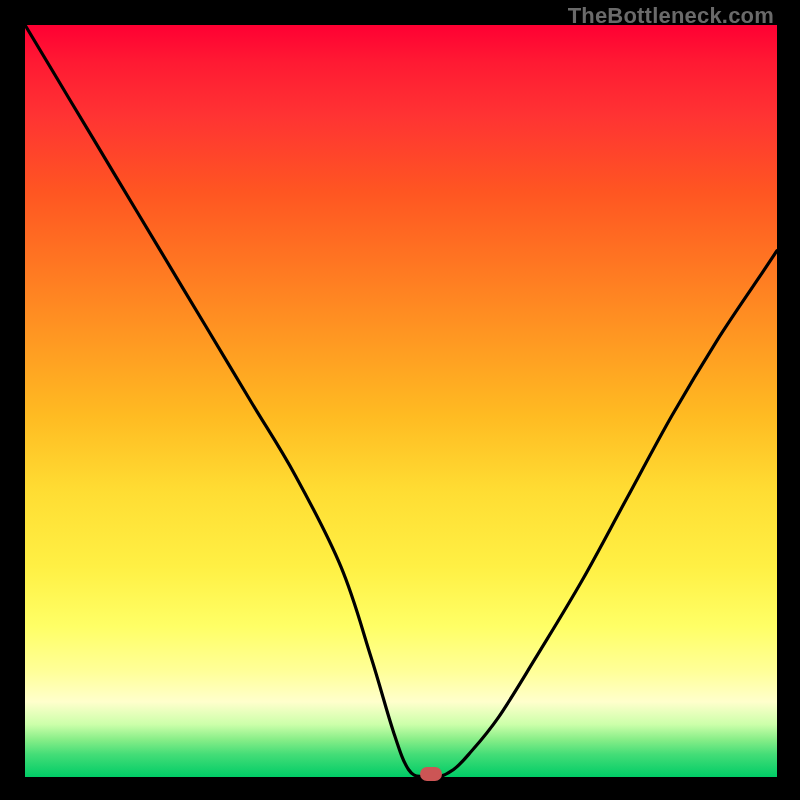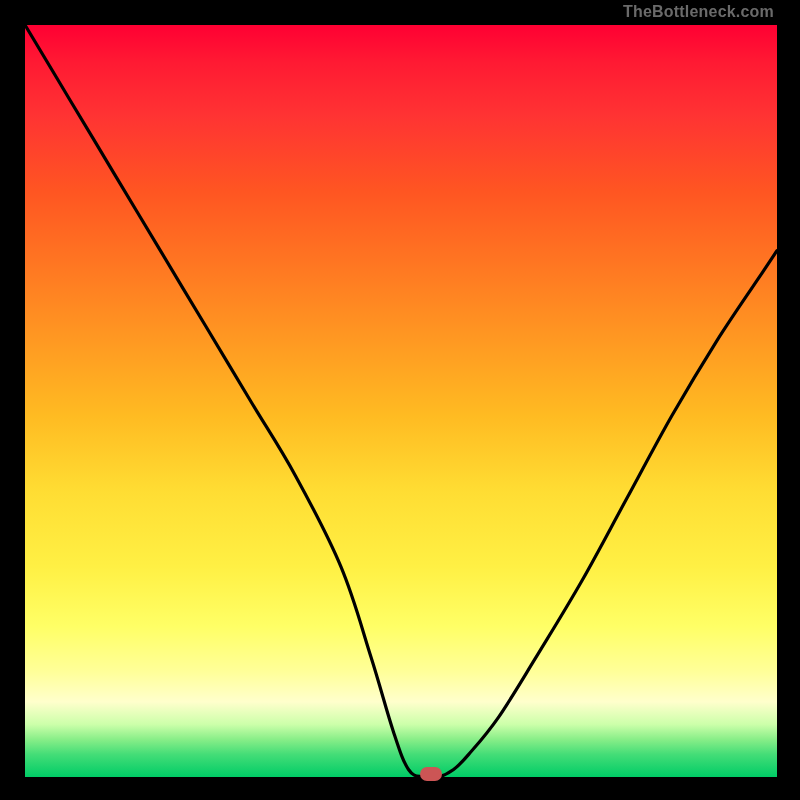--- a/index.html
+++ b/index.html
@@ -33,21 +33,21 @@
       #88ee88 95%,
       #44dd77 97%,
       #00cc66 100%);
   }
   .watermark {
     position: absolute;
     top: 3px;
     right: 26px;
     color: #6a6a6a;
     font-family: Arial, Helvetica, sans-serif;
-    font-size: 16px;
+    font-size: 22px;
     font-weight: 600;
     letter-spacing: 0.2px;
     z-index: 20;
   }
   .curve-svg {
     position: absolute;
     left: 25px;
     top: 25px;
     width: 752px;
     height: 752px;

